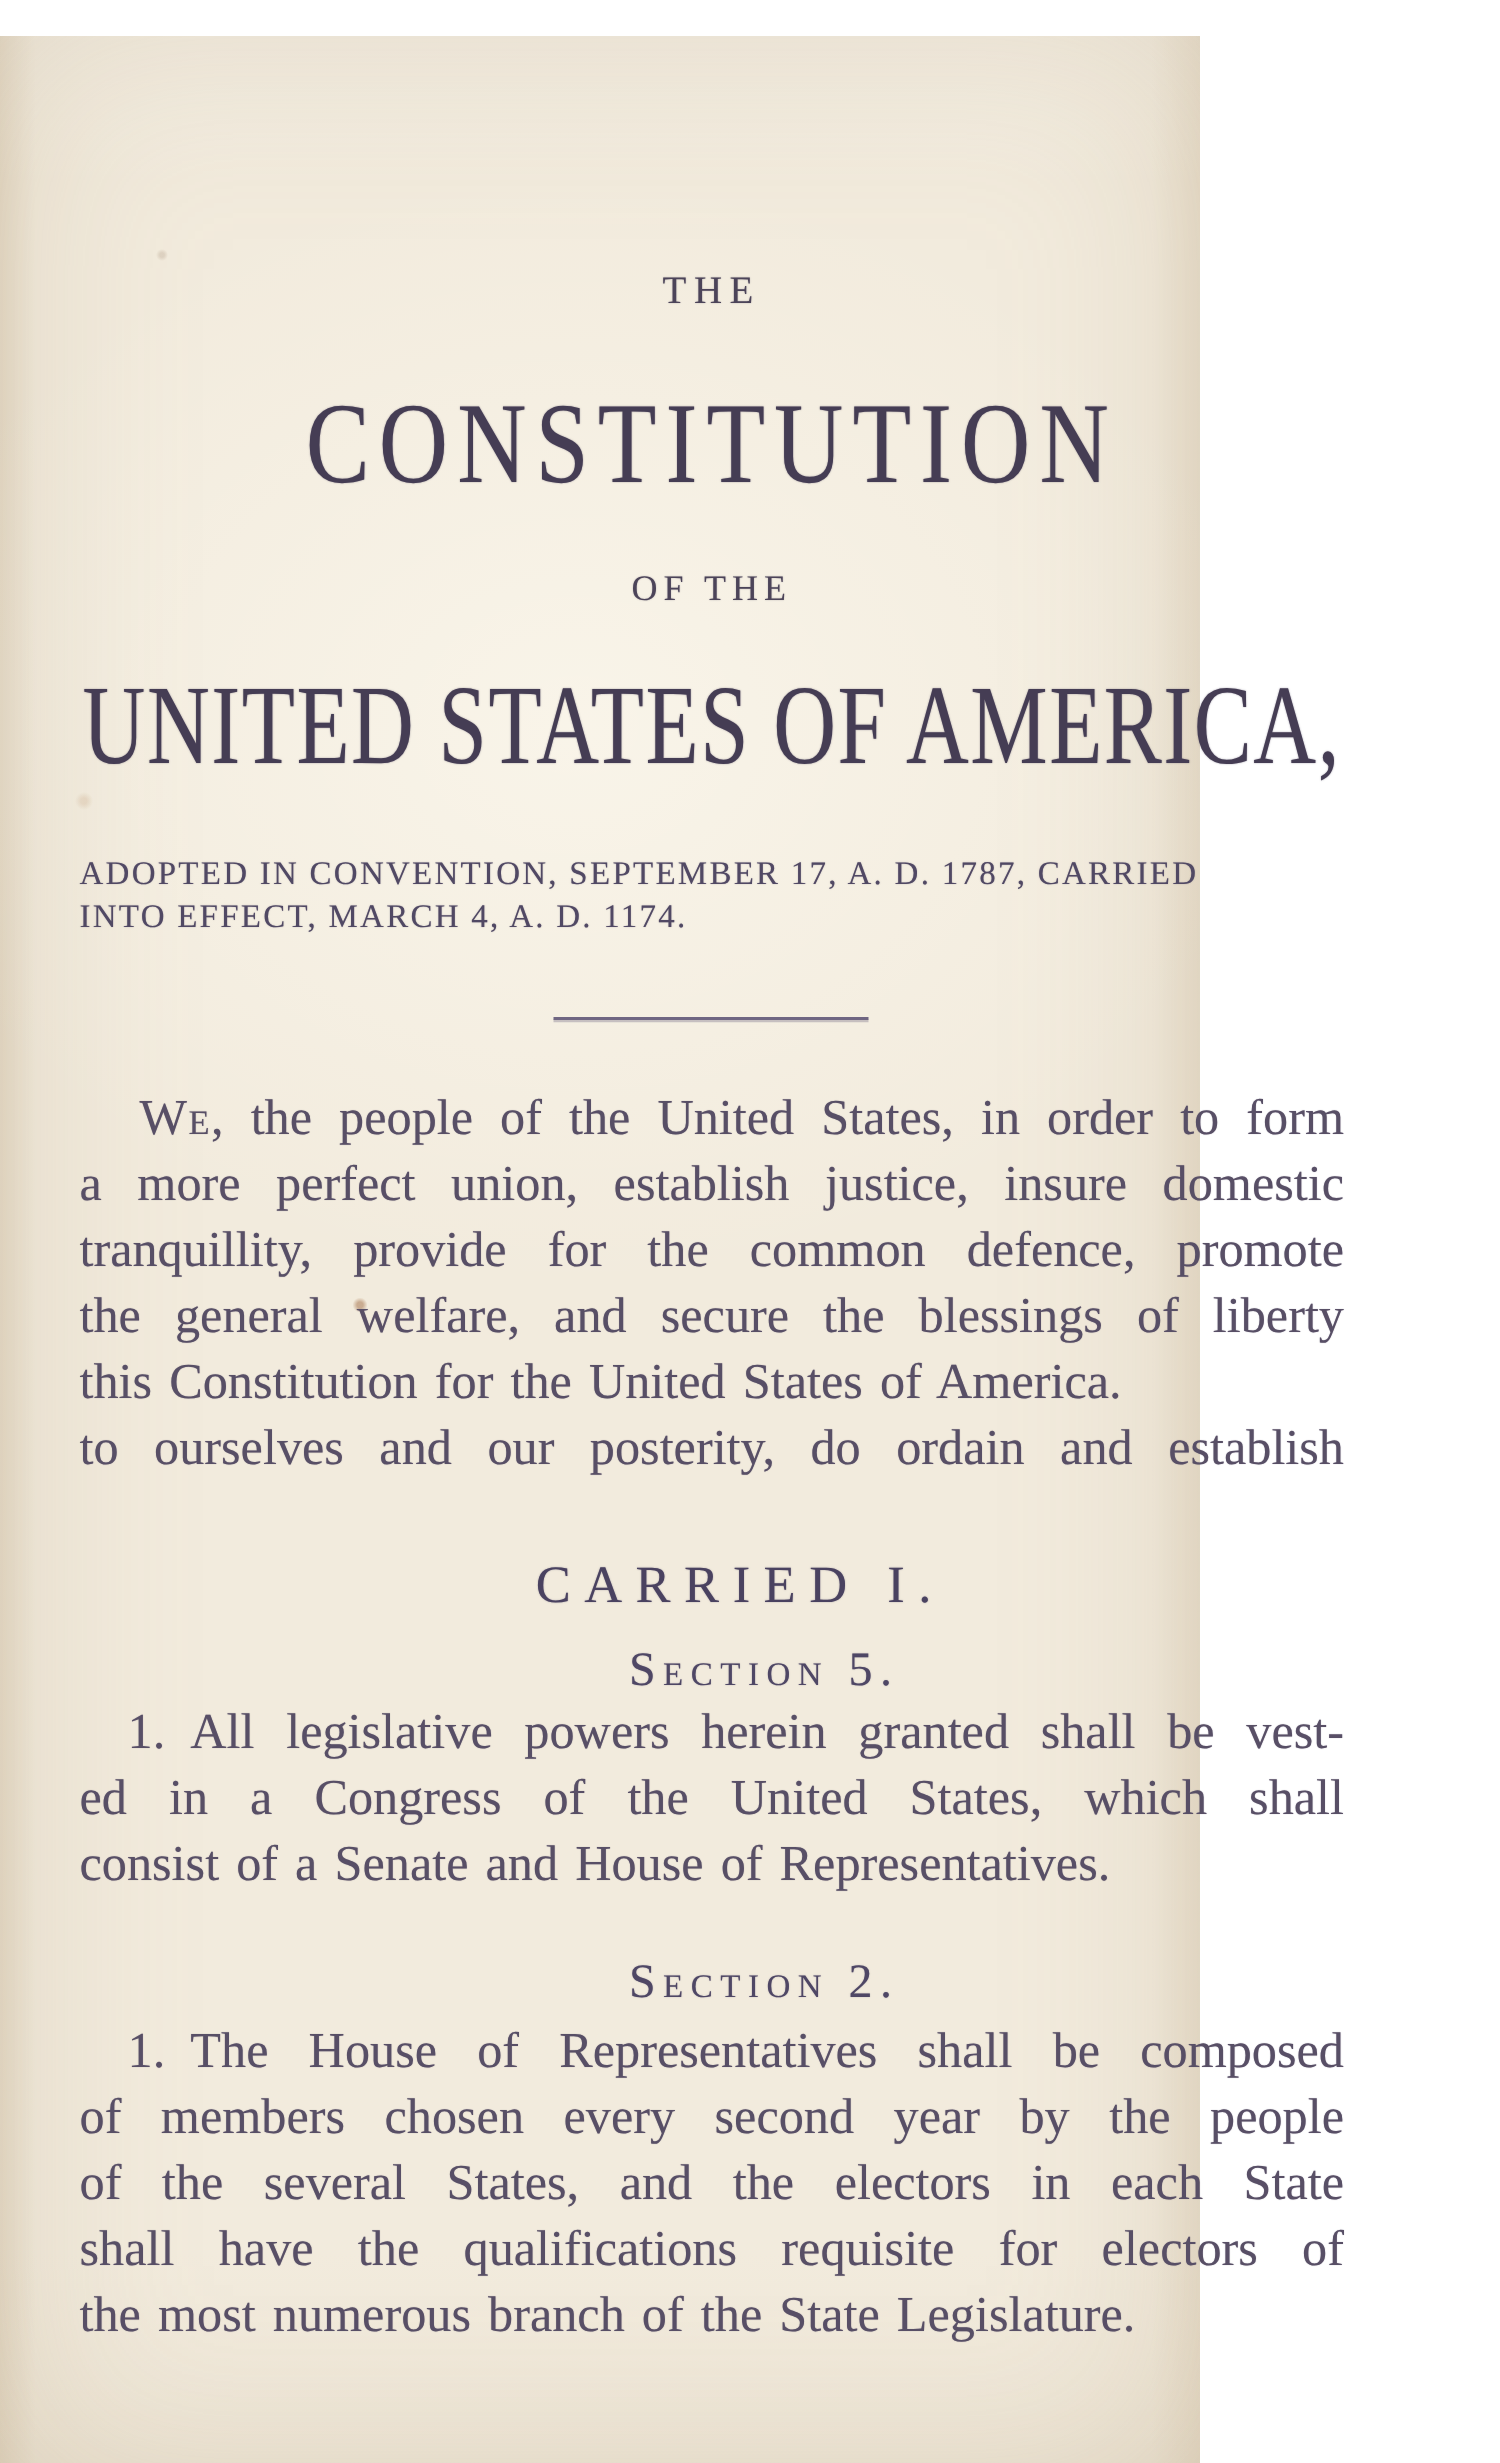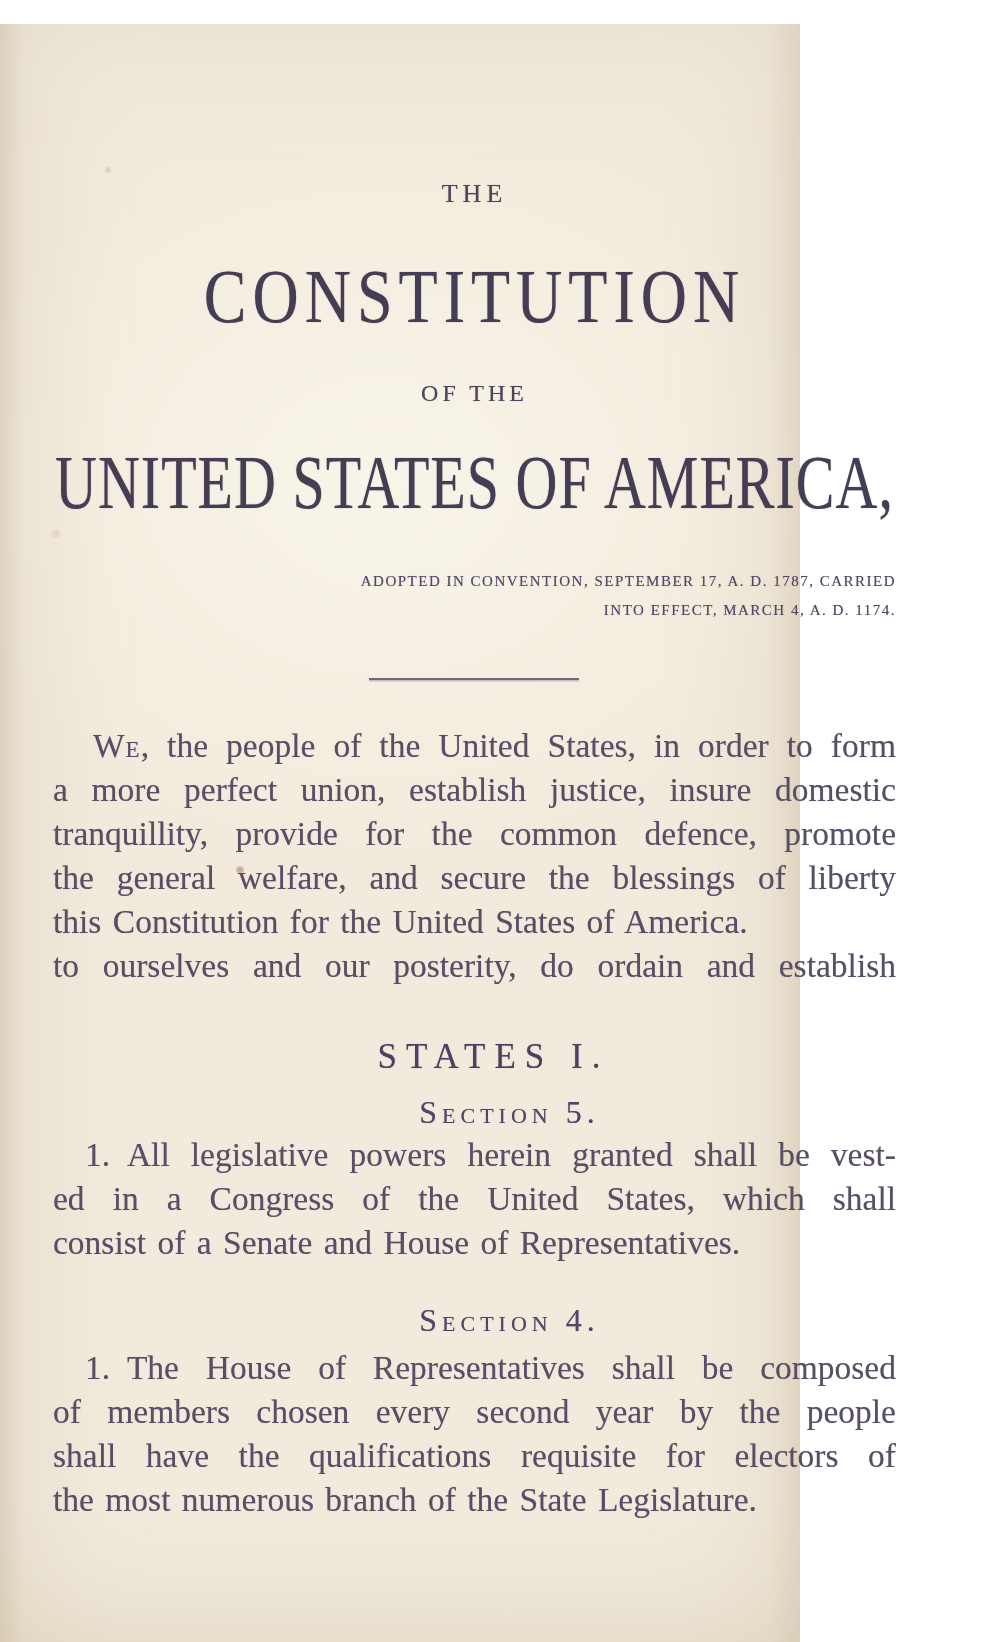--- a/index.html
+++ b/index.html
@@ -68,24 +68,24 @@
     letter-spacing: 1px;
     text-align: center;
     color: #453d54;
     transform: scaleY(1.3);
     transform-origin: center top;
     text-shadow: 0 0 1px rgba(69,61,84,.55);
     white-space: nowrap;
   }
   .adoption {
     top: 543px;
-    font-size: 15px;
+    font-size: 22px;
     line-height: 29px;
     letter-spacing: 1.5px;
-    text-align: right;
+    text-align: left;
     color: #514964;
     text-shadow: 0 0 0.8px rgba(81,73,100,.5);
     white-space: nowrap;
   }
 
   .rule {
     position: absolute;
     top: 654px;
     left: 369px;
     width: 210px;
@@ -156,32 +156,33 @@
 
   <div class="block body-block preamble">
       <div class="pline justify indent"><span class="lead">We</span><span>, the people of the United States, in order to form</span></div>
       <div class="pline justify">a more perfect union, establish justice, insure domestic</div>
       <div class="pline justify">tranquillity, provide for the common defence, promote</div>
       <div class="pline justify">the general welfare, and secure the blessings of liberty</div>
       <div class="pline">this Constitution for the United States of America.</div>
       <div class="pline justify">to ourselves and our posterity, do ordain and establish</div>
     </div>
 
-  <div class="block art-head">STATES I.</div>
+  <div class="block art-head">CARRIED I.</div>
 
   <div class="block sec-head sec-1">Section 5.</div>
 
   <div class="block body-block num-indent para-a1s1">
       <div class="pline justify indent">1. All legislative powers herein granted shall be vest-</div>
       <div class="pline justify">ed in a Congress of the United States, which shall</div>
       <div class="pline">consist of a Senate and House of Representatives.</div>
     </div>
 
-  <div class="block sec-head sec-2">Section 4.</div>
+  <div class="block sec-head sec-2">Section 2.</div>
 
   <div class="block body-block num-indent para-a1s2">
       <div class="pline justify indent">1. The House of Representatives shall be composed</div>
       <div class="pline justify">of members chosen every second year by the people</div>
+      <div class="pline justify">of the several States, and the electors in each State</div>
       <div class="pline justify">shall have the qualifications requisite for electors of</div>
       <div class="pline">the most numerous branch of the State Legislature.</div>
     </div>
 
 </div>
 
 </body></html>

